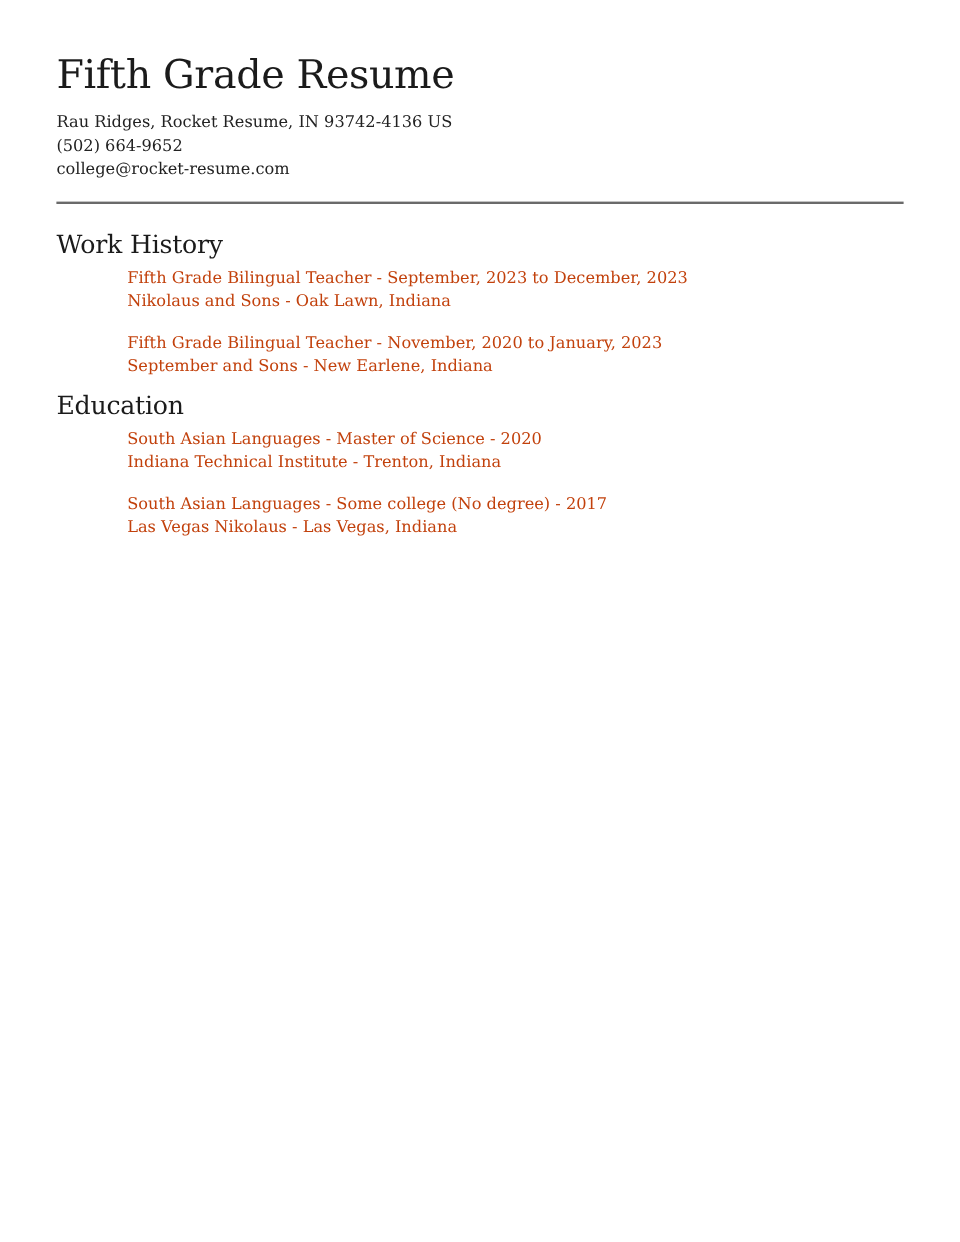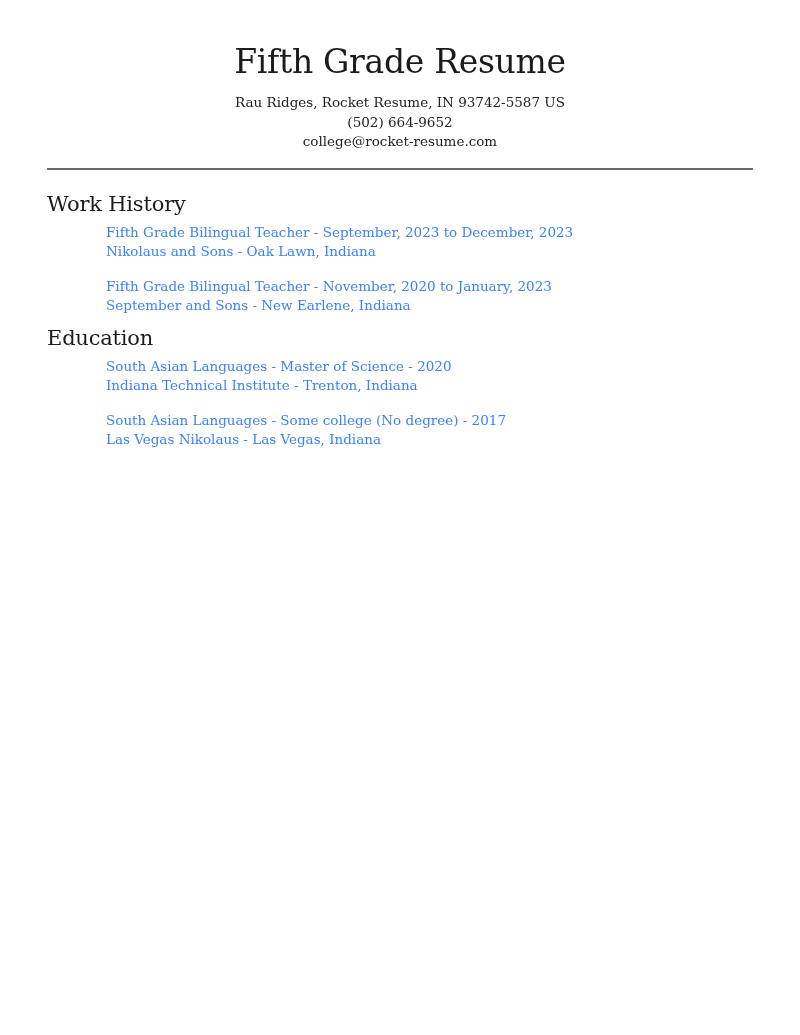--- a/index.html
+++ b/index.html
@@ -15,21 +15,21 @@
       color: #1f1f1f;
       overflow: hidden;
     }
     .page {
       position: absolute;
       left: 47px;
       top: 0;
       width: 706px;
     }
     .header {
-      text-align: center;
+      text-align: left;
       padding-top: 41px;
     }
     .title {
       font-size: 33px;
       font-weight: normal;
       margin: 0;
       line-height: 42px;
       letter-spacing: -0.3px;
       color: #1b1b1b;
     }
@@ -56,33 +56,33 @@
     }
     .section.work { margin-top: 19px; }
     .section.edu { margin-top: 8px; }
     .entries {
       padding-left: 59px;
       margin-top: 4px;
     }
     .entry {
       font-size: 13.5px;
       line-height: 19px;
-      color: #3b82f6;
+      color: #c2410c;
       white-space: nowrap;
     }
     .entry + .entry { margin-top: 16px; }
   </style>
 </head>
 <body>
 
 <div class="page">
   <div class="header">
     <h1 class="title">Fifth Grade Resume</h1>
     <div class="contact">
-      <div>Rau Ridges, Rocket Resume, IN 93742-5587 US</div>
+      <div>Rau Ridges, Rocket Resume, IN 93742-4136 US</div>
       <div>(502) 664-9652</div>
       <div>college@rocket-resume.com</div>
     </div>
   </div>
 
   <div class="divider"></div>
 
   <div class="section work">
     <h2 class="section-title">Work History</h2>
     <div class="entries">

